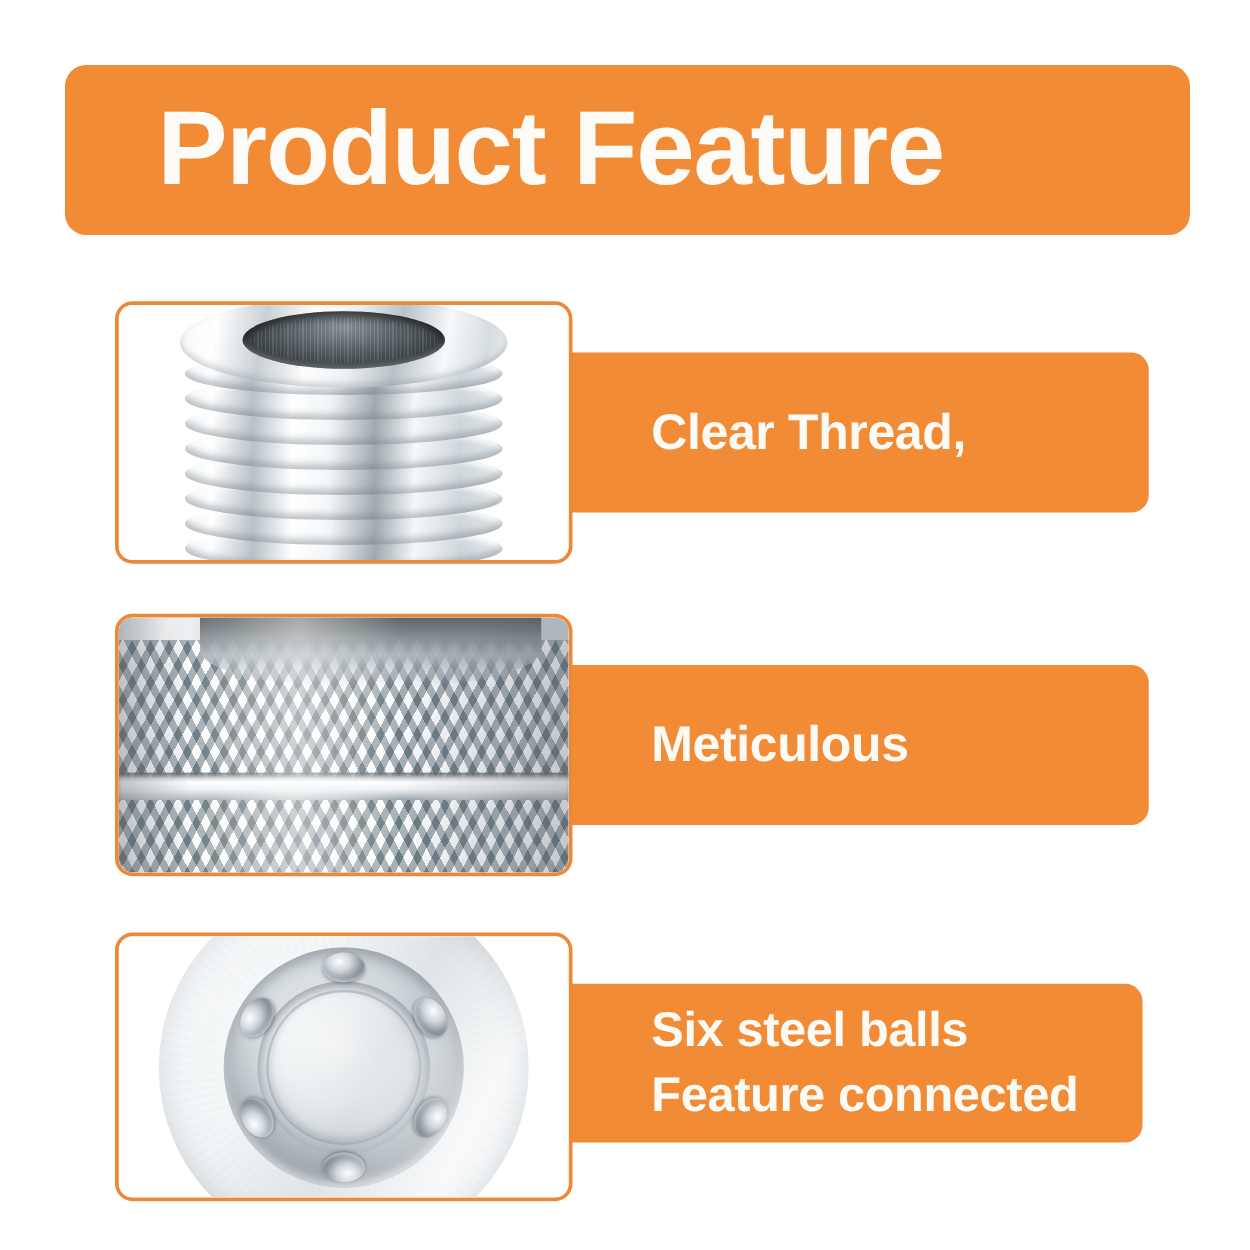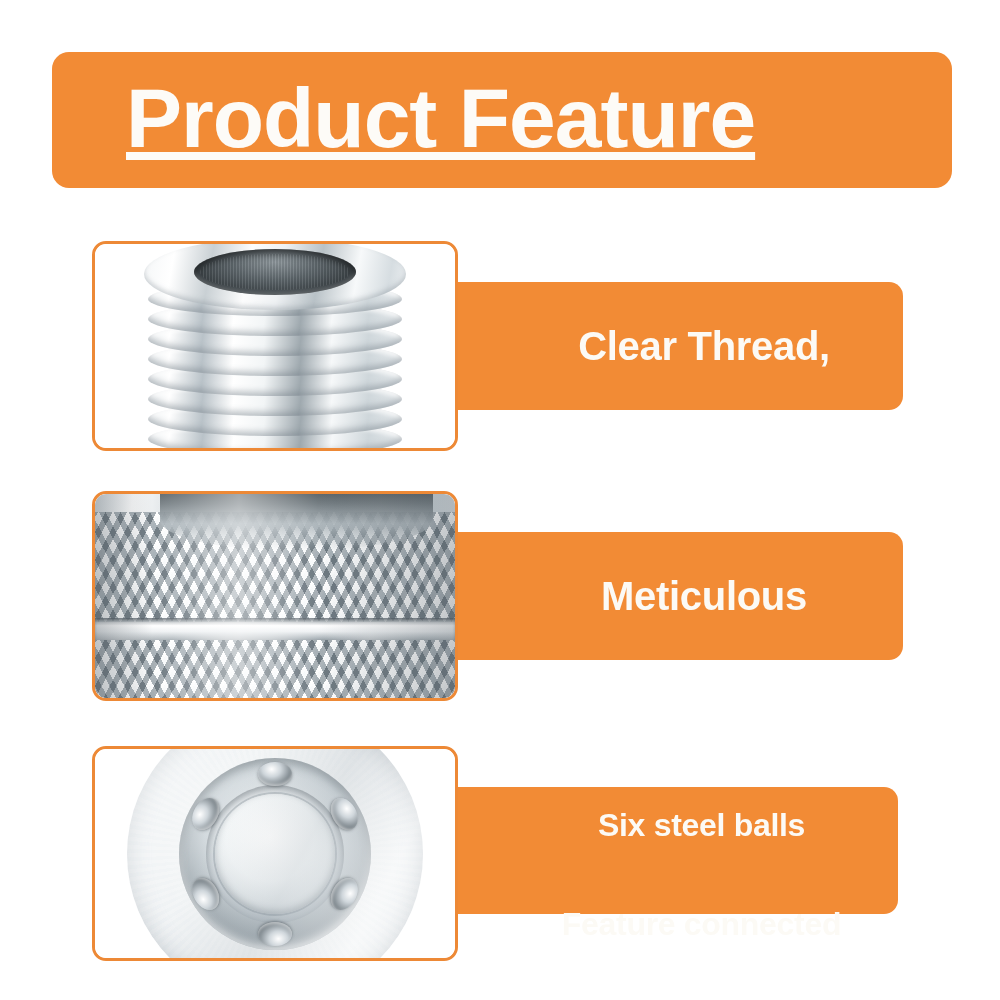--- a/index.html
+++ b/index.html
@@ -34,21 +34,20 @@
   }
   .header-title {
     font-size: 84px;
     font-weight: bold;
     color: #FDFBF7;
     letter-spacing: -1px;
     line-height: 1;
     padding-left: 74px;
     margin-top: -4px;
     white-space: nowrap;
-    text-decoration: underline;
   }
 
   
   .feature-row {
     position: absolute;
     left: 0;
     width: 1000px;
   }
   .row-1 { top: 241px; height: 210px; }
   .row-2 { top: 491px; height: 210px; }
@@ -70,43 +69,42 @@
   .photo-inner {
     position: absolute;
     inset: 0;
     overflow: hidden;
     border-radius: 11px;
   }
 
   
   .label-bar {
     position: absolute;
-    left: 408px;
+    left: 424px;
     background: #F28B35;
     border-radius: 0 14px 14px 0;
     display: flex;
     flex-direction: column;
     justify-content: center;
     z-index: 1;
-    text-align: center;
   }
   .row-1 .label-bar { top: 41px; width: 495px; height: 128px; }
   .row-2 .label-bar { top: 41px; width: 495px; height: 128px; gap: 16px; }
   .row-3 .label-bar { top: 41px; width: 490px; height: 127px; }
 
   .label-text {
     padding-left: 97px;
     color: #FCFAF5;
     font-size: 40px;
     font-weight: bold;
     line-height: 52px;
     letter-spacing: -0.3px;
     white-space: nowrap;
   }
-  .row-3 .label-text { font-size: 32px; margin-top: 47px; }
+  .row-3 .label-text { font-size: 39px; }
 
   
   .thread-scene {
     position: absolute;
     inset: 0;
     background: #ffffff;
   }
   .thread-body {
     position: absolute;
     left: 50%;

